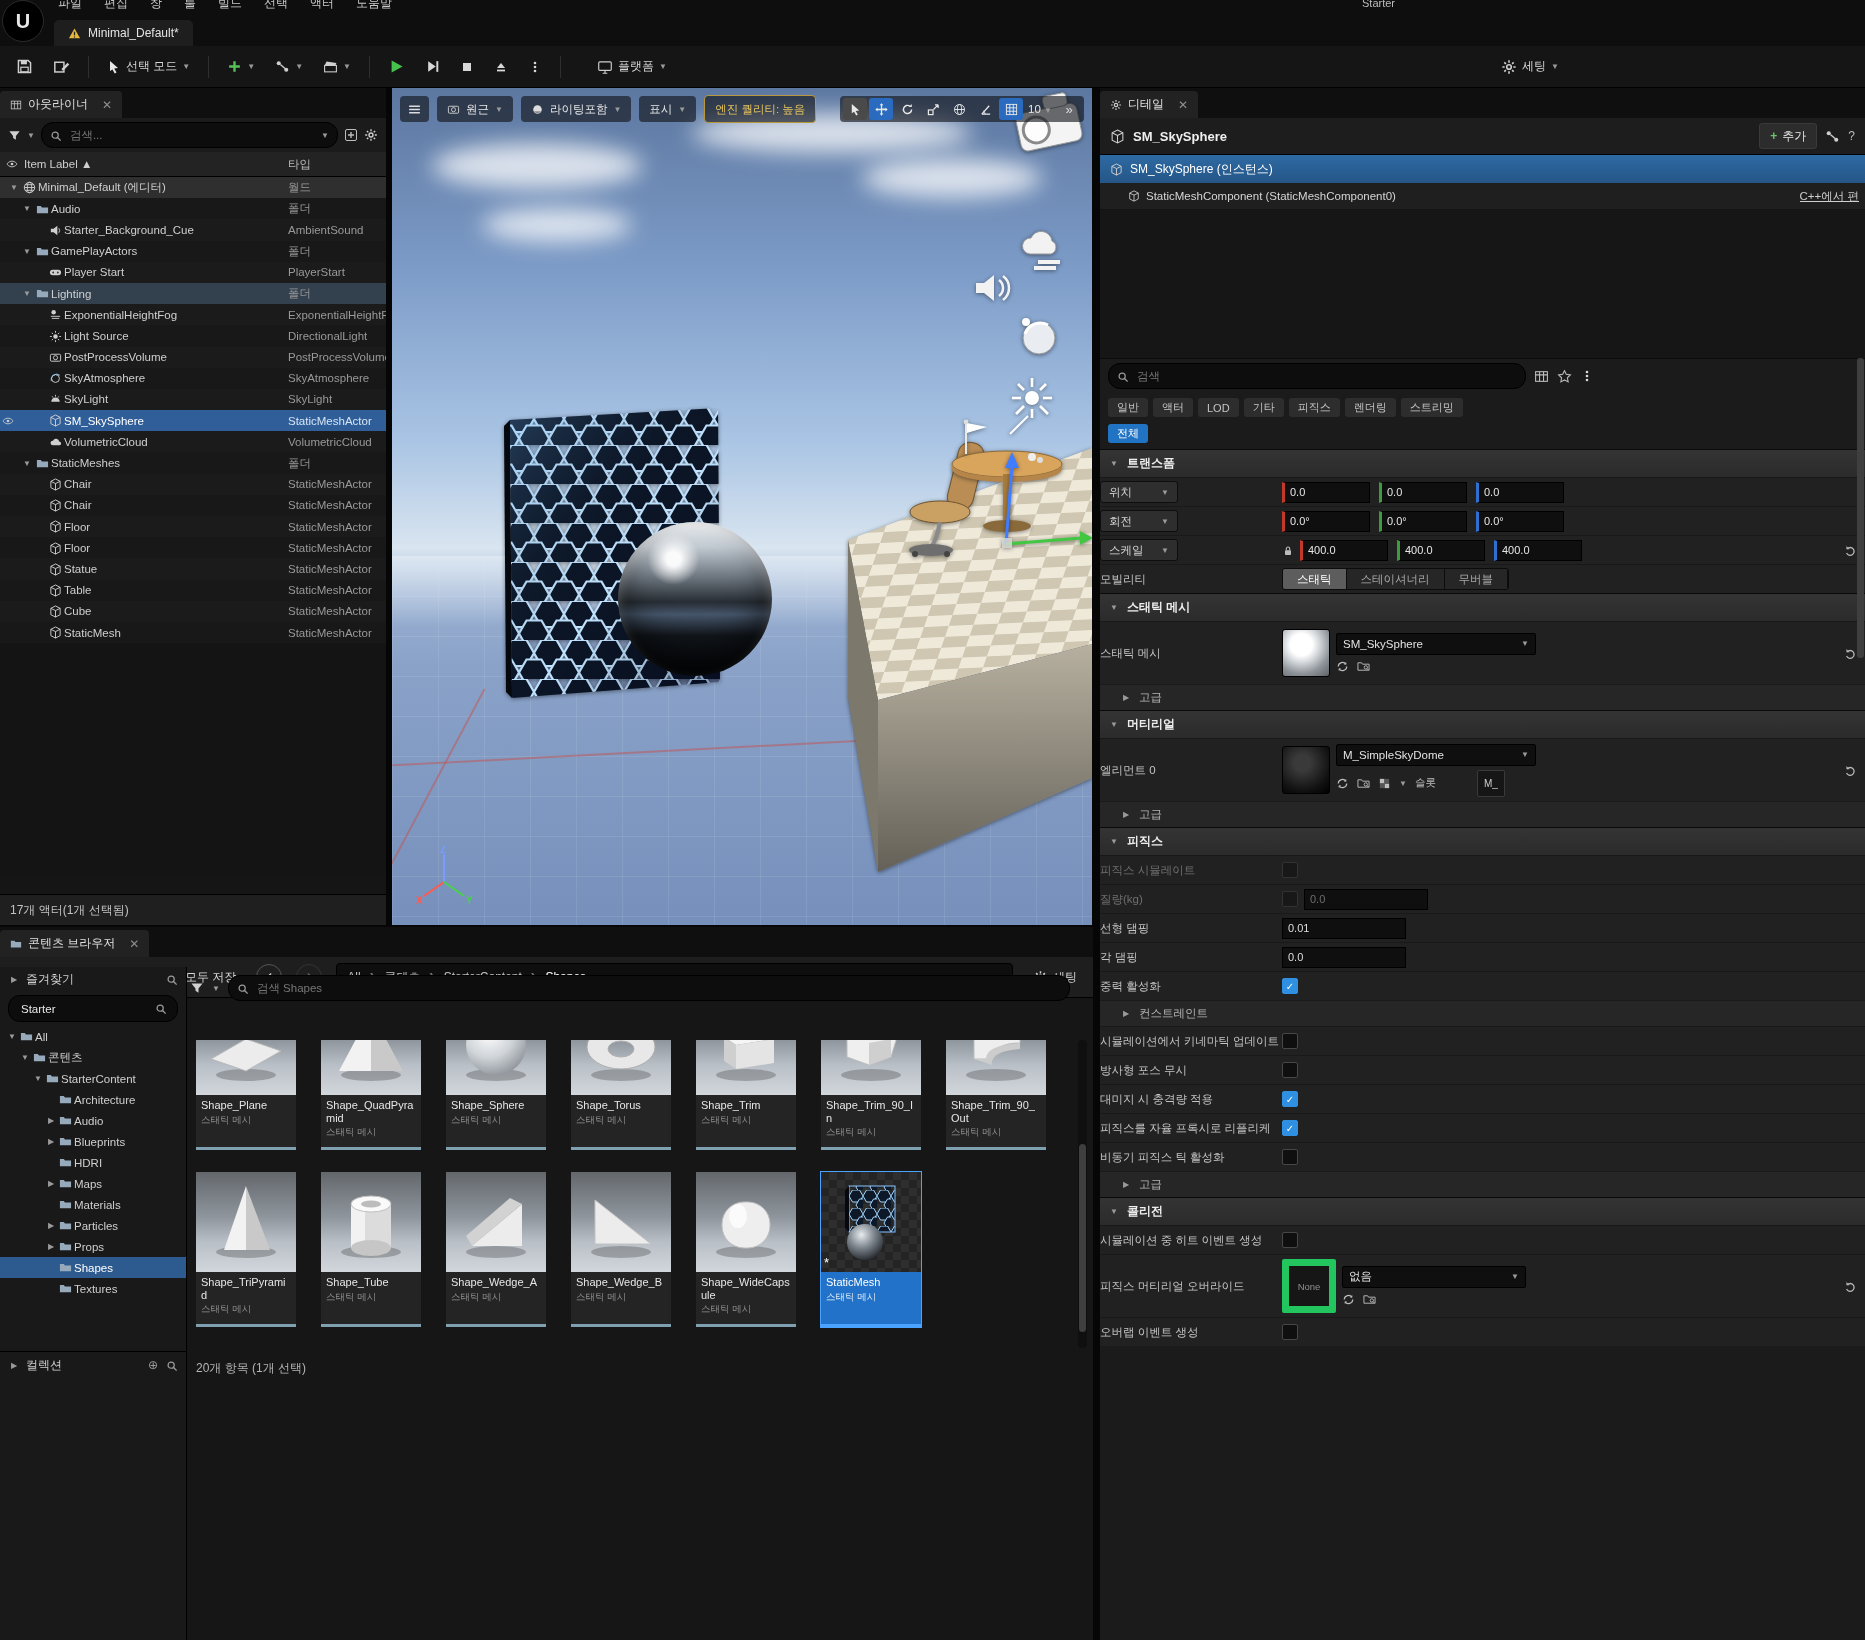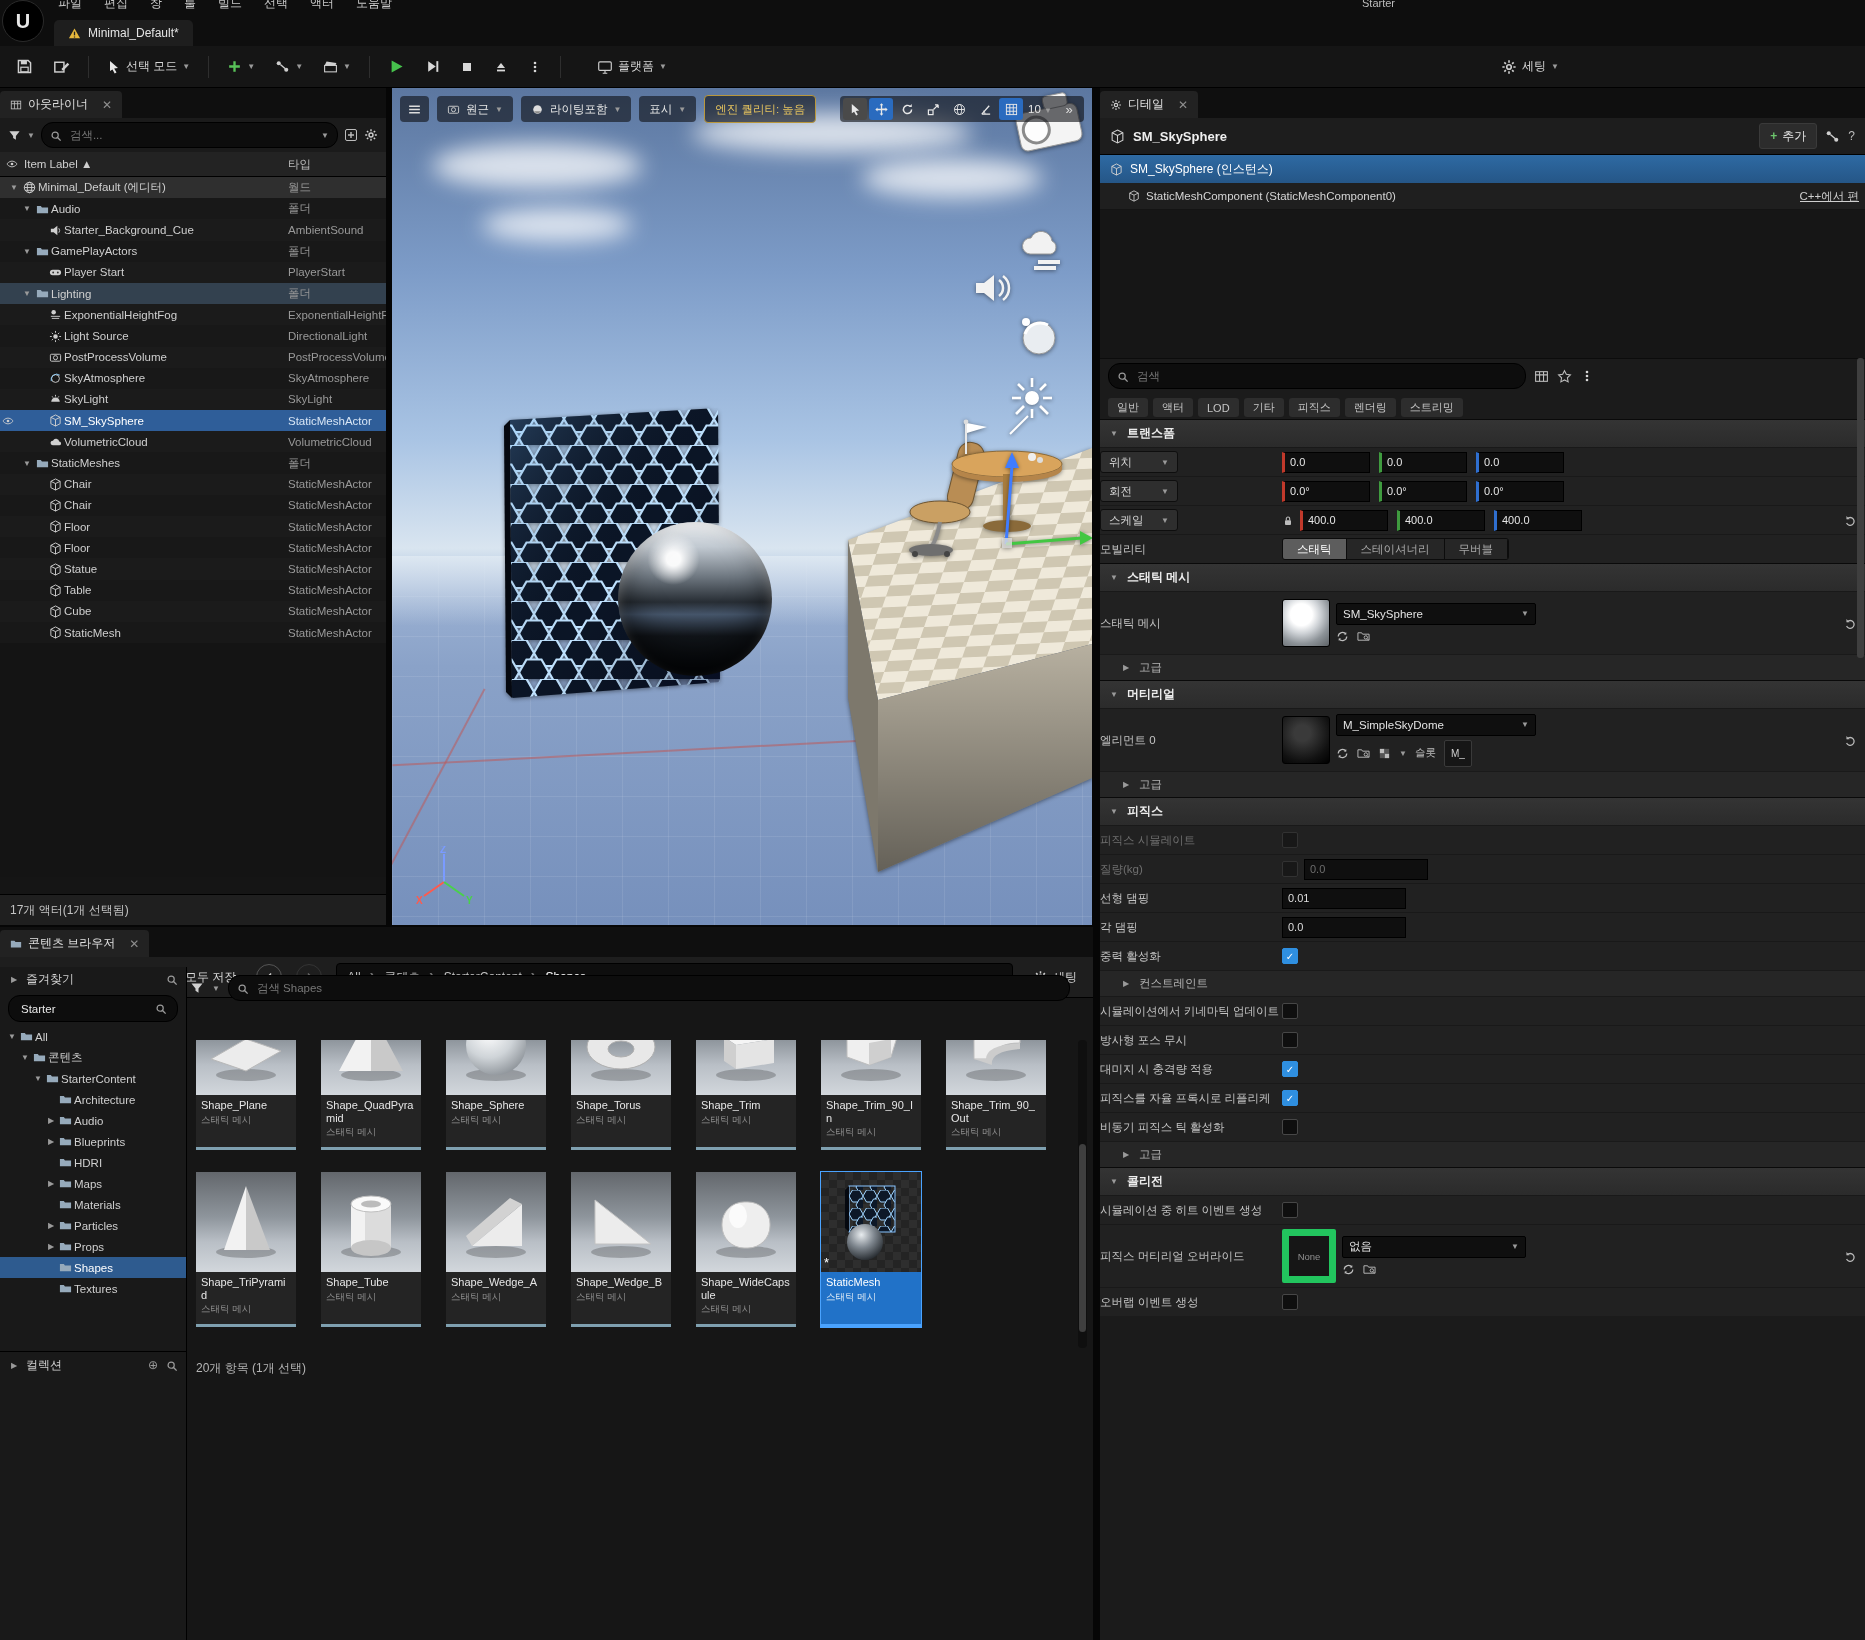--- a/index.html
+++ b/index.html
@@ -108,21 +108,21 @@
   .cb.dis{opacity:.45;}
   .num{min-width:112px;height:19px;background:#0f0f0f;border:1px solid #000;color:#dedede;font-size:11px;display:flex;align-items:center;padding:0 5px;}
   .num.dis{color:#6d6d6d;}
   .combo{width:186px;height:20px;background:#0f0f0f;border:1px solid #000;border-radius:2px;display:flex;align-items:center;padding:0 6px;color:#e2e2e2;font-size:11.5px;}
   .combo .cv{margin-left:auto;font-size:8px;color:#9a9a9a;}
   .thumbbox{width:46px;height:46px;border-radius:3px;border:1px solid #000;}
   .thumb-sph{background:radial-gradient(circle at 40% 32%, #fff 0 26%, #cfd3d7 45%, #8c9297 70%, #5d6266 100%);}
   .thumb-blk{background:radial-gradient(circle at 42% 35%, #3a3a3a 0 20%, #111 70%, #000 100%);}
   .acol{display:flex;flex-direction:column;gap:4px;}
   .mini{display:flex;align-items:center;gap:8px;}
-  .slotbadge{background:#161616;border:1px solid #3a3a3a;border-radius:2px;font-size:10px;color:#cfcfcf;padding:7px 6px;}
+  .slotbadge{background:#161616;border:1px solid #3a3a3a;border-radius:2px;font-size:10px;color:#cfcfcf;padding:7px 6px;margin-left:33px;}
   .none-thumb{width:40px;height:40px;background:#161616;border:7px solid #22c55e;border-radius:2px;display:flex;align-items:center;justify-content:center;font-size:9.5px;color:#8f8f8f;}
   #dt-scroll{position:absolute;right:1px;top:270px;width:7px;height:300px;background:#3f3f3f;border-radius:3px;}
   
   #cbpanel{left:0;top:927px;width:1093px;height:713px;background:#161616;}
   #cb-toolbar{height:40px;background:#1e1e1e;display:flex;align-items:center;gap:14px;padding:0 10px;border-bottom:1px solid #000;}
   .circbtn{width:24px;height:24px;border-radius:50%;border:1px solid #555;display:flex;align-items:center;justify-content:center;}
   .circbtn.dim{opacity:.4;}
   #crumbbar{flex:1;height:26px;background:#0e0e0e;border:1px solid #000;border-radius:4px;display:flex;align-items:center;gap:8px;padding:0 10px;font-size:12px;}
   #crumbbar .sep{color:#707070;font-size:9px;}
   #crumbbar .crumb{color:#c2c2c2;} #crumbbar .crumb.last{color:#fff;}
@@ -824,20 +824,23 @@
   </div>
   <div id="dt-chips">
       <span class="chip">일반</span>
       <span class="chip">액터</span>
       <span class="chip">LOD</span>
       <span class="chip">기타</span>
       <span class="chip">피직스</span>
       <span class="chip">렌더링</span>
       <span class="chip">스트리밍</span>
     </div>
+  <div style="display:flex;">
+      <span class="chip all">전체</span>
+    </div>
 
   <div class="dt-sec">
       <span class="caret">▼</span>
       <span>트랜스폼</span>
     </div>
   <div id="xform-rows">
       <div class="dt-row">
         <span class="lab">
           <span class="labbtn">
             <span>위치</span>

